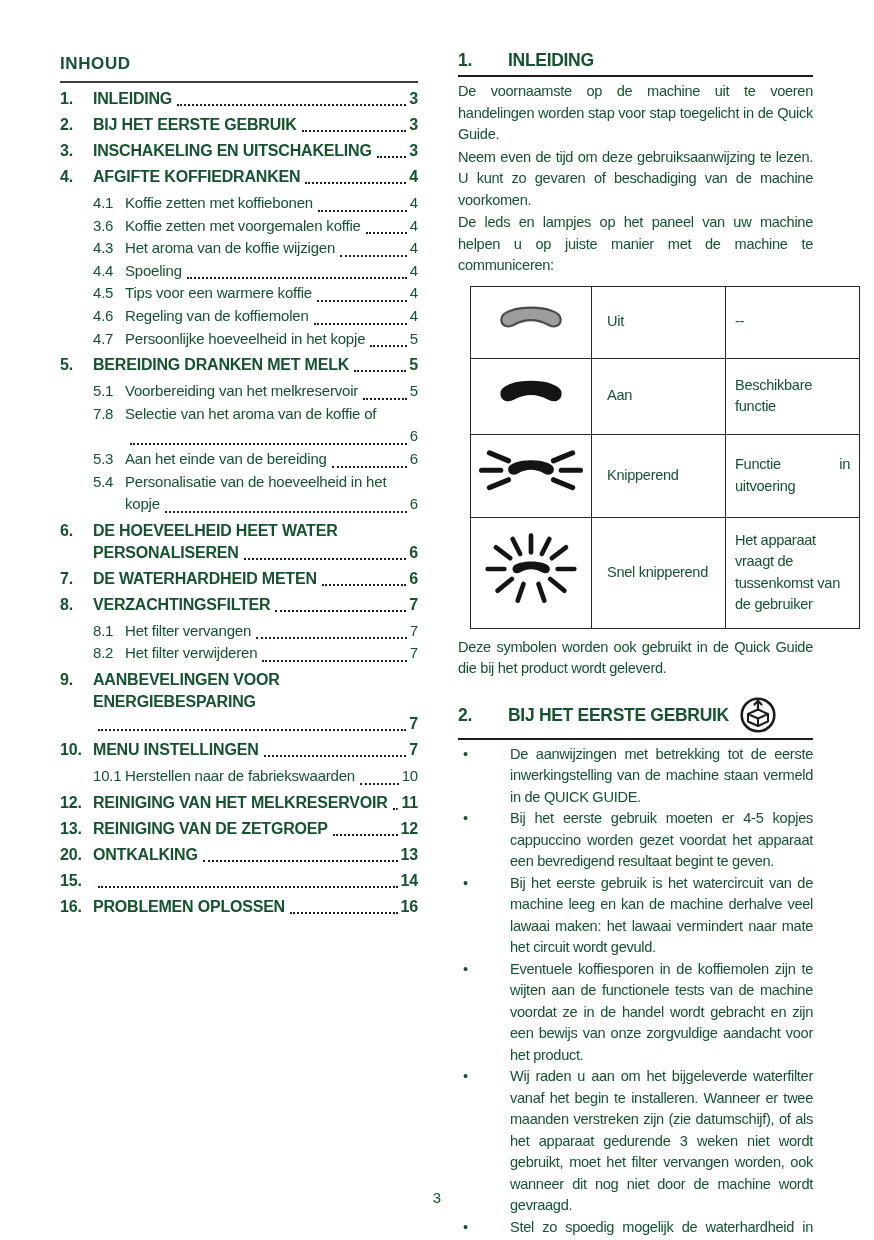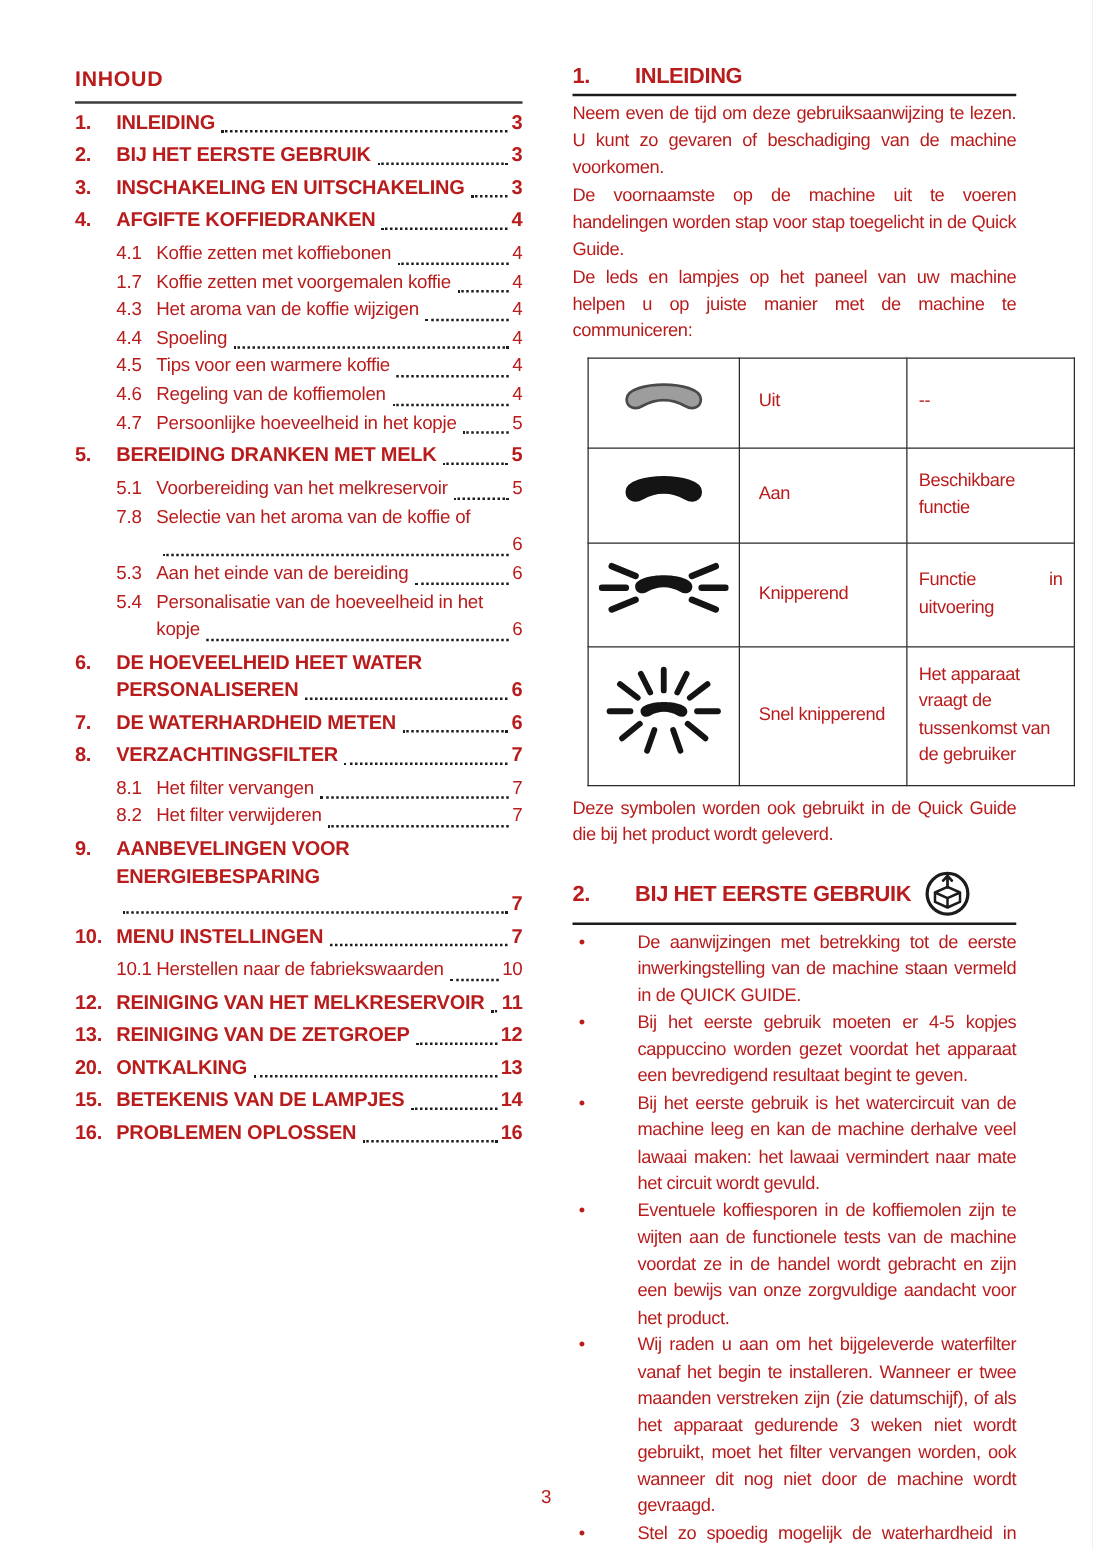--- a/index.html
+++ b/index.html
@@ -1,17 +1,17 @@
 <!DOCTYPE html>
 <html><head>
 <meta charset="utf-8">
 <style>
   html,body{margin:0;padding:0;background:#e8e8e8;}
   .page{position:relative;width:874px;height:1240px;background:#ffffff;
-        font-family:"Liberation Sans",sans-serif;color:#b91c1c;overflow:hidden;}
+        font-family:"Liberation Sans",sans-serif;color:#14532d;overflow:hidden;}
 
   
   .col-left{position:absolute;left:60px;top:54px;width:358px;}
   .toc-title{font-size:17px;font-weight:700;letter-spacing:.6px;
              border-bottom:2.5px solid #3c3c3c;padding-bottom:7px;margin-bottom:5px;}
   .toc-entry{display:flex;}
   .toc-entry.main{font-weight:700;font-size:16px;line-height:22px;margin:4px 0;letter-spacing:-0.2px;}
   .toc-entry.sub{font-weight:400;font-size:15px;line-height:22.6px;padding-left:33px;letter-spacing:-0.2px;}
   .toc-num{flex:0 0 33px;}
   .toc-entry.sub .toc-num{flex-basis:32px;}
@@ -124,21 +124,21 @@
               <span class="toc-fill">
                 <span class="toc-leader"></span>
                 <span class="toc-page">4</span>
               </span>
             </span>
 
           </span>
         </div>
 
         <div class="toc-entry sub">
-          <span class="toc-num">1.7</span>
+          <span class="toc-num">3.6</span>
           <span class="toc-body">
             <span class="toc-line">
               <span class="toc-label">Koffie zetten met voorgemalen koffie</span>
               <span class="toc-fill">
                 <span class="toc-leader"></span>
                 <span class="toc-page">4</span>
               </span>
             </span>
 
           </span>
@@ -446,21 +446,20 @@
               </span>
             </span>
 
           </span>
         </div>
 
         <div class="toc-entry main">
           <span class="toc-num">15.</span>
           <span class="toc-body">
             <span class="toc-line">
-              <span class="toc-label">BETEKENIS VAN DE LAMPJES</span>
               <span class="toc-fill">
                 <span class="toc-leader"></span>
                 <span class="toc-page">14</span>
               </span>
             </span>
 
           </span>
         </div>
 
         <div class="toc-entry main">
@@ -479,22 +478,22 @@
       </div>
   </div>
 
   <div class="col-right">
 
     <div class="section">
       <div class="sec-head">
         <span class="sec-num">1.</span>
         <span class="sec-title">INLEIDING</span>
       </div>
+      <p class="para">De voornaamste op de machine uit te voeren handelingen worden stap voor stap toegelicht in de Quick Guide.</p>
       <p class="para">Neem even de tijd om deze gebruiksaanwijzing te lezen. U kunt zo gevaren of beschadiging van de machine voorkomen.</p>
-      <p class="para">De voornaamste op de machine uit te voeren handelingen worden stap voor stap toegelicht in de Quick Guide.</p>
       <p class="para">De leds en lampjes op het paneel van uw machine helpen u op juiste manier met de machine te communiceren:</p>
 
       <table class="led-table">
         <tbody>
             <tr class="r1">
           <td class="c-icon">
             <svg width="72" height="27" viewBox="0 0 80 30">
               <path d="M7,16 C7,7 25,3 40,3 C55,3 73,7 73,16 C73,23 66,26 59,22 C47,15 33,15 21,22 C14,26 7,23 7,16 Z" fill="#9d9d9d" stroke="#4a4a4a" stroke-width="2.4"></path>
             </svg>
           </td>

